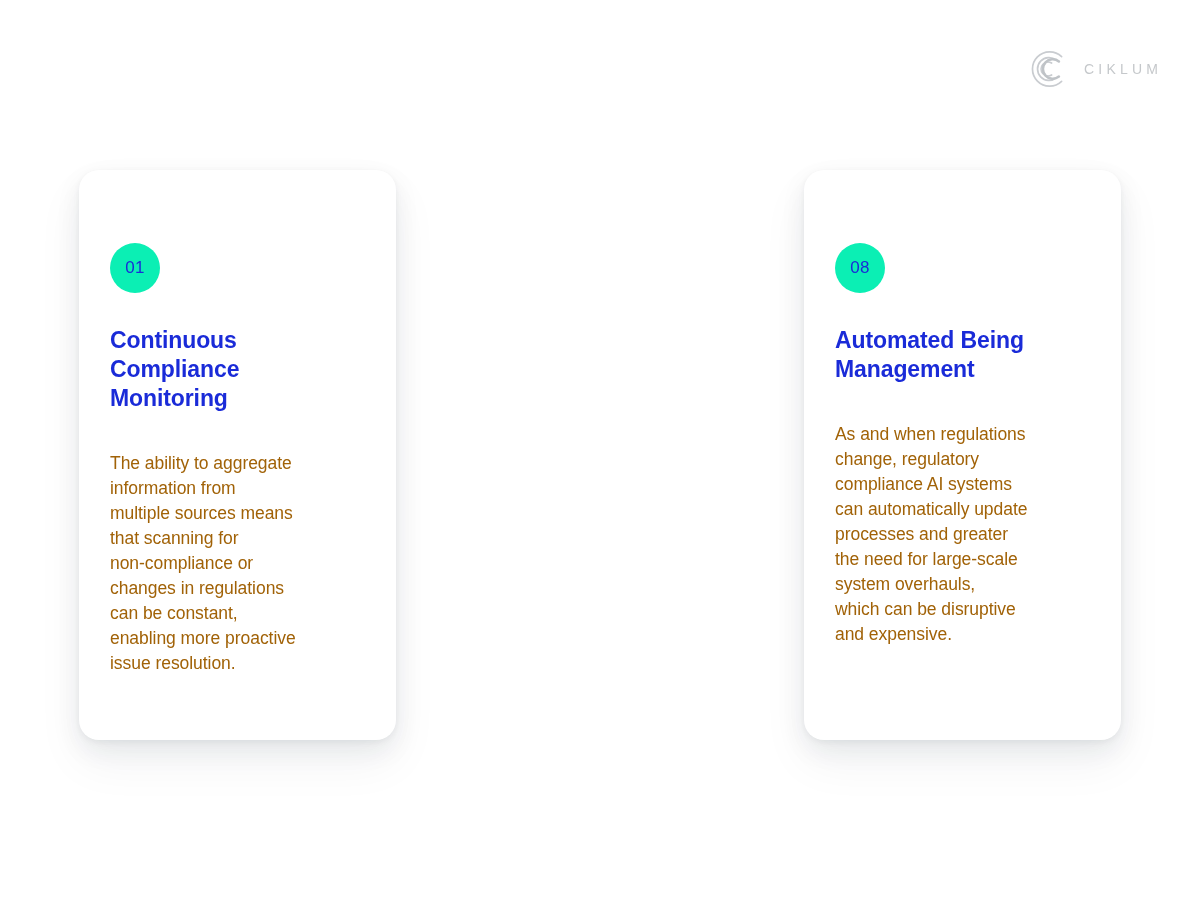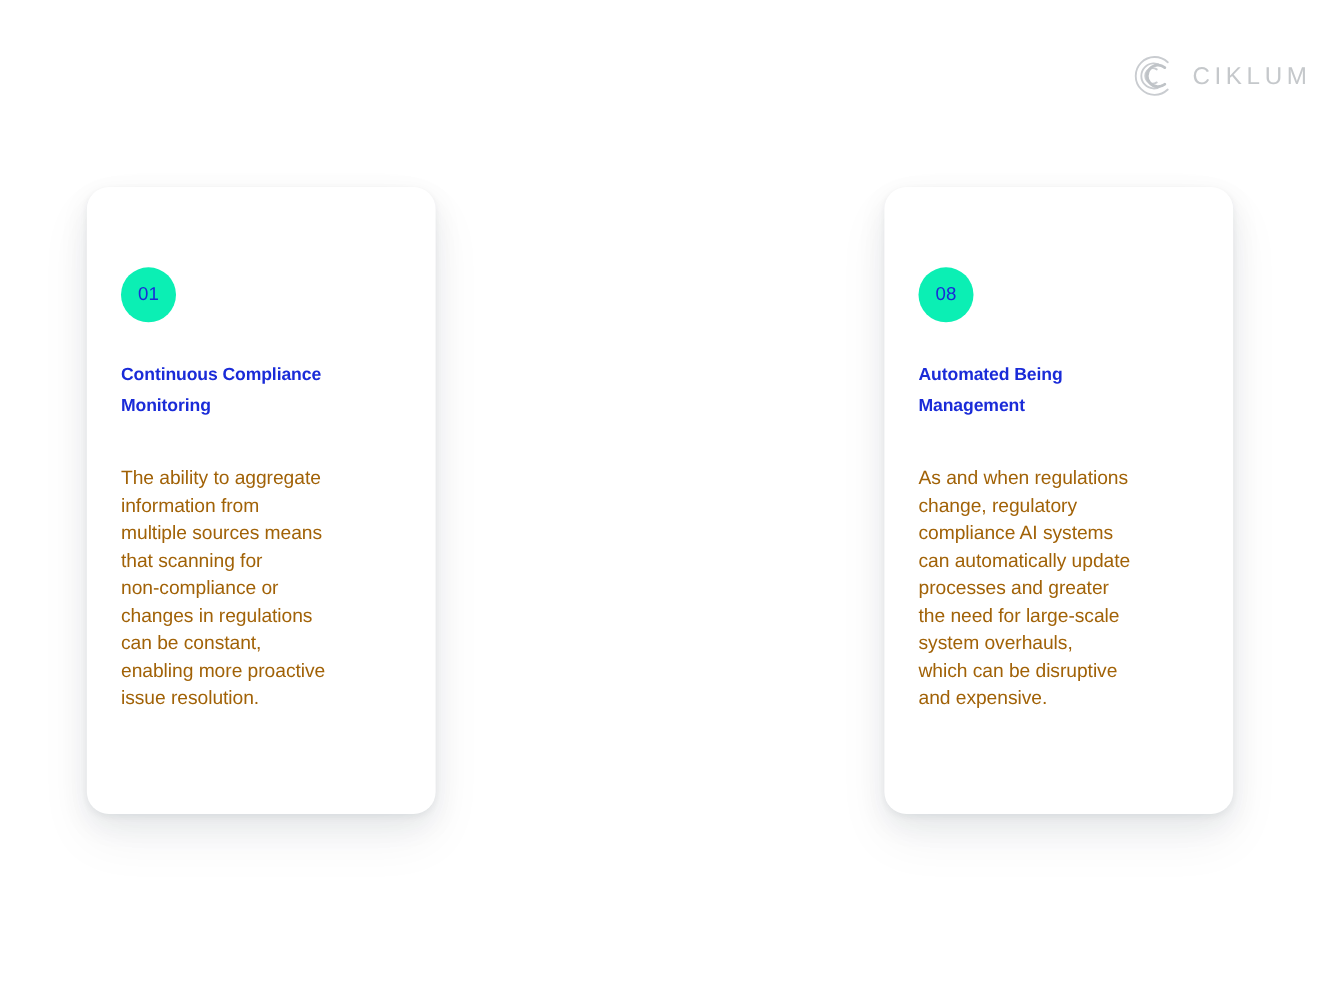--- a/index.html
+++ b/index.html
@@ -24,21 +24,21 @@
     align-items: center;
     gap: 14px;
   }
   .logo-mark {
     width: 42px;
     height: 42px;
     display: block;
   }
   .logo-word {
     font-family: "Liberation Sans", sans-serif;
-    font-size: 22px;
+    font-size: 14px;
     letter-spacing: 4.2px;
     color: #c5c8cb;
     font-weight: 400;
     line-height: 1;
     white-space: nowrap;
   }
 
   
   .cards {
     position: absolute;
@@ -73,21 +73,21 @@
     align-items: center;
     justify-content: center;
     font-size: 17px;
     color: #1a2bd8;
     font-weight: 400;
     letter-spacing: 0.2px;
   }
 
   .card-title {
     margin-top: 33px;
-    font-size: 16px;
+    font-size: 23px;
     line-height: 29px;
     font-weight: 700;
     color: #1a2bd8;
     letter-spacing: -0.1px;
     white-space: pre-line;
   }
 
   .card-body {
     margin-top: 38px;
     font-size: 17.5px;

